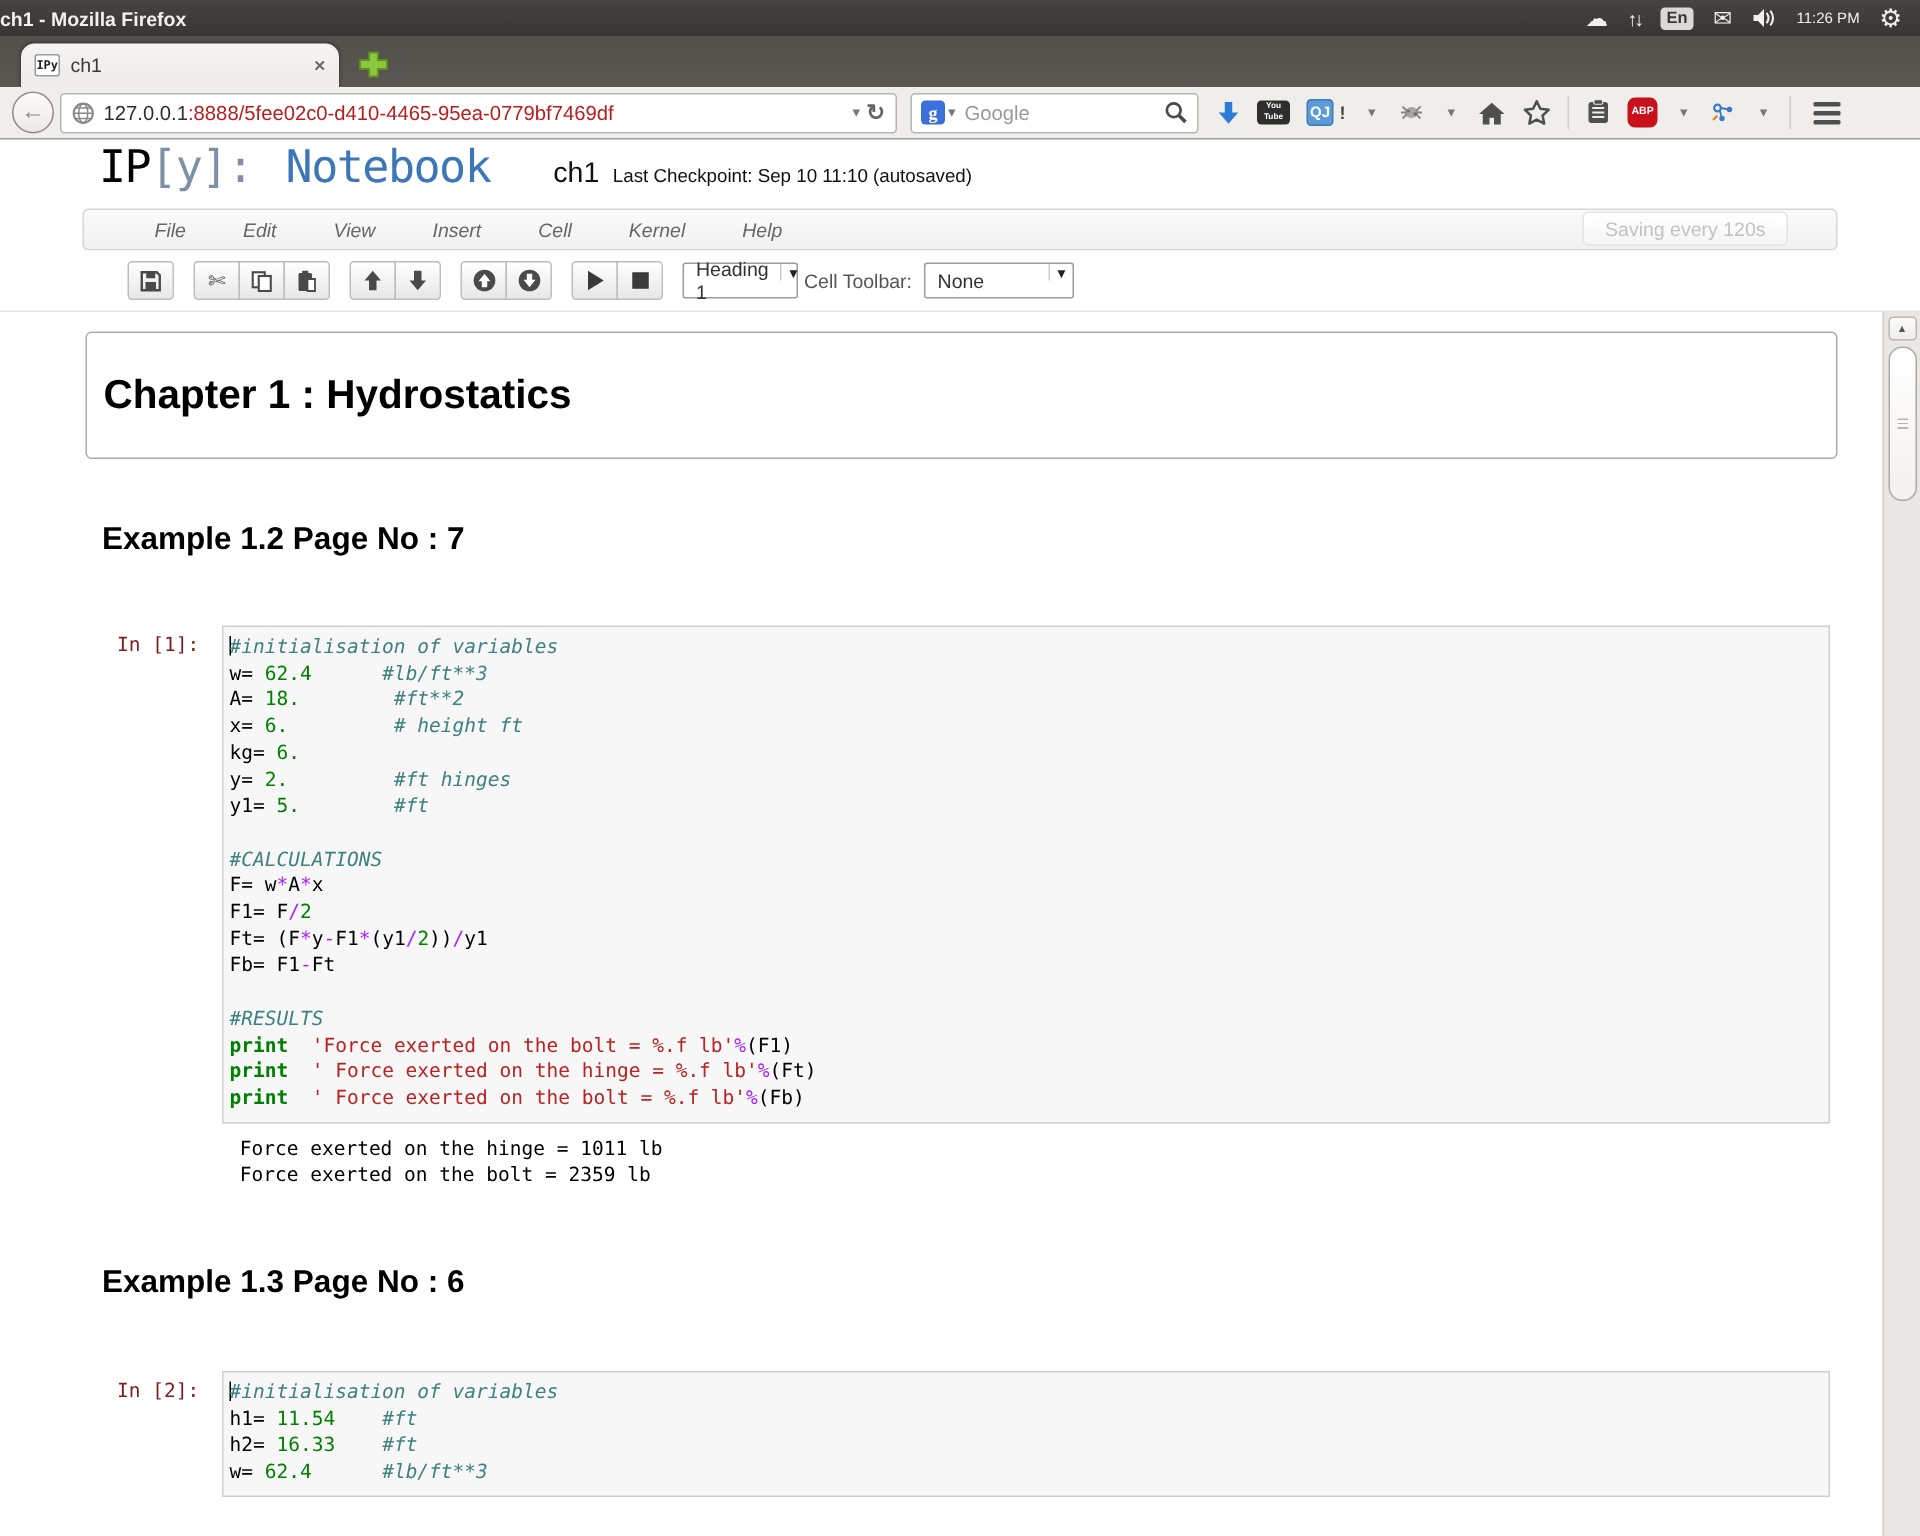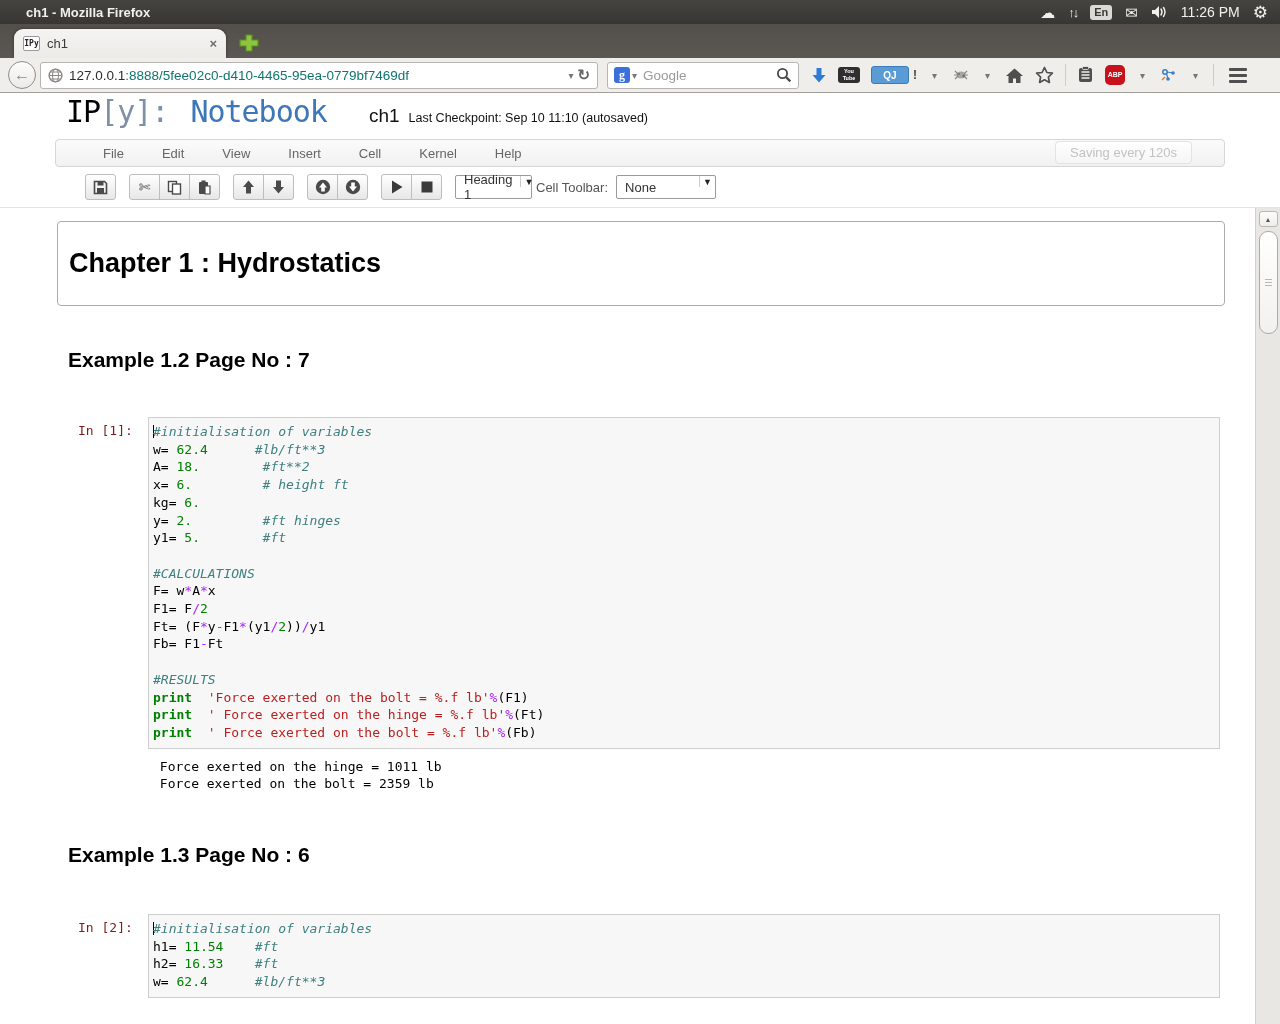--- a/index.html
+++ b/index.html
@@ -1,26 +1,26 @@
 <!DOCTYPE html>
 <html><head>
 <meta charset="utf-8">
 <style>
   html,body{margin:0;padding:0;width:1280px;height:1024px;overflow:hidden;background:#fff;
     font-family:"Liberation Sans",sans-serif;}
   *{box-sizing:border-box;}
   
   .panel{position:absolute;top:0;left:0;right:0;height:24px;
     background:linear-gradient(#464440,#383632);color:#F2F0EC;display:flex;align-items:center;z-index:50;}
-  .panel-title{font-weight:bold;font-size:13px;padding-left:26px;flex:1;}
+  .panel-title{font-weight:bold;font-size:13px;padding-left:0;flex:1;}
   .tray{display:flex;align-items:center;gap:13px;padding-right:12px;}
   .tray-glyph{font-size:15px;line-height:1;color:#F2F0EC;}
   .tray-en{background:#DBD9D5;color:#3A3834;font-size:11px;font-weight:bold;border-radius:3px;
     padding:1px 4px;line-height:13px;}
-  .tray-clock{font-size:14px;}
+  .tray-clock{font-size:10px;}
   .net-arrows{font-size:13px;font-weight:bold;letter-spacing:-2px;}
   
   .tabbar{position:absolute;top:24px;left:0;right:0;height:34px;
     background:linear-gradient(#534F4A,#5B5752);}
   .tab{position:absolute;left:14px;top:5px;width:212px;height:29px;
     background:linear-gradient(#F5F4F2,#EDEBE8);border-radius:9px 9px 0 0;
     display:flex;align-items:center;padding:0 9px;box-shadow:0 0 3px rgba(0,0,0,.45);}
   .tab-favicon{width:17px;height:15px;background:#fff;border:1px solid #9a9a9a;border-radius:2px;
     font-family:"DejaVu Sans Mono",monospace;font-size:8px;font-weight:bold;color:#222;
     display:flex;align-items:center;justify-content:center;margin-right:7px;}
@@ -29,53 +29,53 @@
   .newtab{position:absolute;left:238px;top:9px;width:22px;height:20px;}
   
   .navbar{position:absolute;top:58px;left:0;right:0;height:35px;background:#F0EEEB;
     border-bottom:1px solid #A3A09C;display:flex;align-items:center;padding:0 8px;}
   .backbtn{width:28px;height:28px;border-radius:50%;border:1px solid #8F8D89;
     background:linear-gradient(#FDFCFB,#ECEAE7);display:flex;align-items:center;justify-content:center;
     color:#8A8886;font-size:16px;font-weight:bold;flex:none;z-index:2;}
   .urlbar{width:558px;height:27px;margin-left:4px;background:#fff;border:1px solid #B7B5B1;
     border-radius:3px;display:flex;align-items:center;padding:0 7px;font-size:13.5px;}
   .url-host{color:#2E2E2E;}
-  .url-rest{color:#0f766e;}
+  .url-rest{color:#b91c1c;}
   .spacer{flex:1;}
   .caret-down{color:#777;font-size:10px;padding:0 4px;}
   .reload{color:#666;font-size:15px;font-weight:bold;}
   .searchbar{width:192px;height:27px;margin-left:9px;background:#fff;border:1px solid #B7B5B1;
     border-radius:3px;display:flex;align-items:center;padding:0 6px;font-size:13.5px;}
   .g-favicon{width:16px;height:16px;border-radius:3px;background:#3B6FD9;color:#fff;
     font-family:"Liberation Serif",serif;font-weight:bold;font-size:12px;line-height:16px;text-align:center;}
   .search-ph{color:#9A9A9A;margin-left:4px;}
   .ff-icons{display:flex;align-items:center;margin-left:12px;gap:11px;}
   .yt-icon{width:22px;height:16px;background:#2E2E2E;border-radius:3px;color:#fff;
     font-size:5.5px;font-weight:bold;text-align:center;line-height:7px;padding-top:1px;}
-  .qj-icon{width:38px;height:18px;background:#5B9BD5;border:1px solid #3A7CB8;border-radius:3px;
+  .qj-icon{width:18px;height:18px;background:#5B9BD5;border:1px solid #3A7CB8;border-radius:3px;
     color:#fff;font-weight:bold;font-size:10px;text-align:center;line-height:17px;}
   .qj-bang{color:#444;font-size:12px;font-weight:bold;margin-left:-7px;}
   .abp-icon{width:20px;height:20px;background:#C8111A;border-radius:5px;color:#fff;
     font-size:7px;font-weight:bold;text-align:center;line-height:20px;}
   .hamburger{display:flex;flex-direction:column;gap:3px;margin-left:4px;}
   .hamburger span{width:18px;height:3px;background:#4F4F4F;border-radius:1px;}
   .vsep{width:1px;height:22px;background:#CFCDC9;}
   
   .nb-header{position:absolute;top:94px;left:0;right:0;height:45px;background:#fff;
     display:flex;align-items:baseline;padding-left:66px;}
   .logo{font-family:"DejaVu Sans Mono",monospace;font-size:30px;letter-spacing:-1px;}
   .logo .l-ip{color:#000;}
   .logo .l-y{color:#7E90A5;}
   .logo .l-nb{color:#3D77B8;}
   .nb-title{font-size:19px;color:#111;margin-left:42px;}
   .nb-checkpoint{font-size:12.5px;color:#111;margin-left:9px;}
   
   .menurow{position:absolute;top:139px;left:55px;right:55px;height:28px;}
   .menubar{height:28px;border:1px solid #D6D6D6;border-radius:4px;
-    background:linear-gradient(#FBFBFB,#F1F1F1);display:flex;align-items:center;padding-left:28px;}
+    background:linear-gradient(#FBFBFB,#F1F1F1);display:flex;align-items:center;padding-left:28px;font-style:italic;}
   .menu-item{padding:0 19px;font-size:13px;color:#666;cursor:default;}
   .autosave{position:absolute;right:33px;top:2px;height:23px;padding:0 14px;border:1px solid #E3E3E3;
     border-radius:4px;background:linear-gradient(#FFF,#F5F5F5);color:#C2C2C2;font-size:13px;
     display:flex;align-items:center;}
   
   .toolrow{position:absolute;top:167px;left:0;right:0;height:41px;background:#fff;
     border-bottom:1px solid #E3E3E3;display:flex;align-items:center;padding-left:85px;}
   .btn-group{display:flex;margin-right:13px;}
   .btn{height:26px;min-width:31px;display:flex;align-items:center;justify-content:center;
     background:linear-gradient(#FFFFFF,#E7E7E7);border:1px solid #BDBDBD;cursor:default;}

